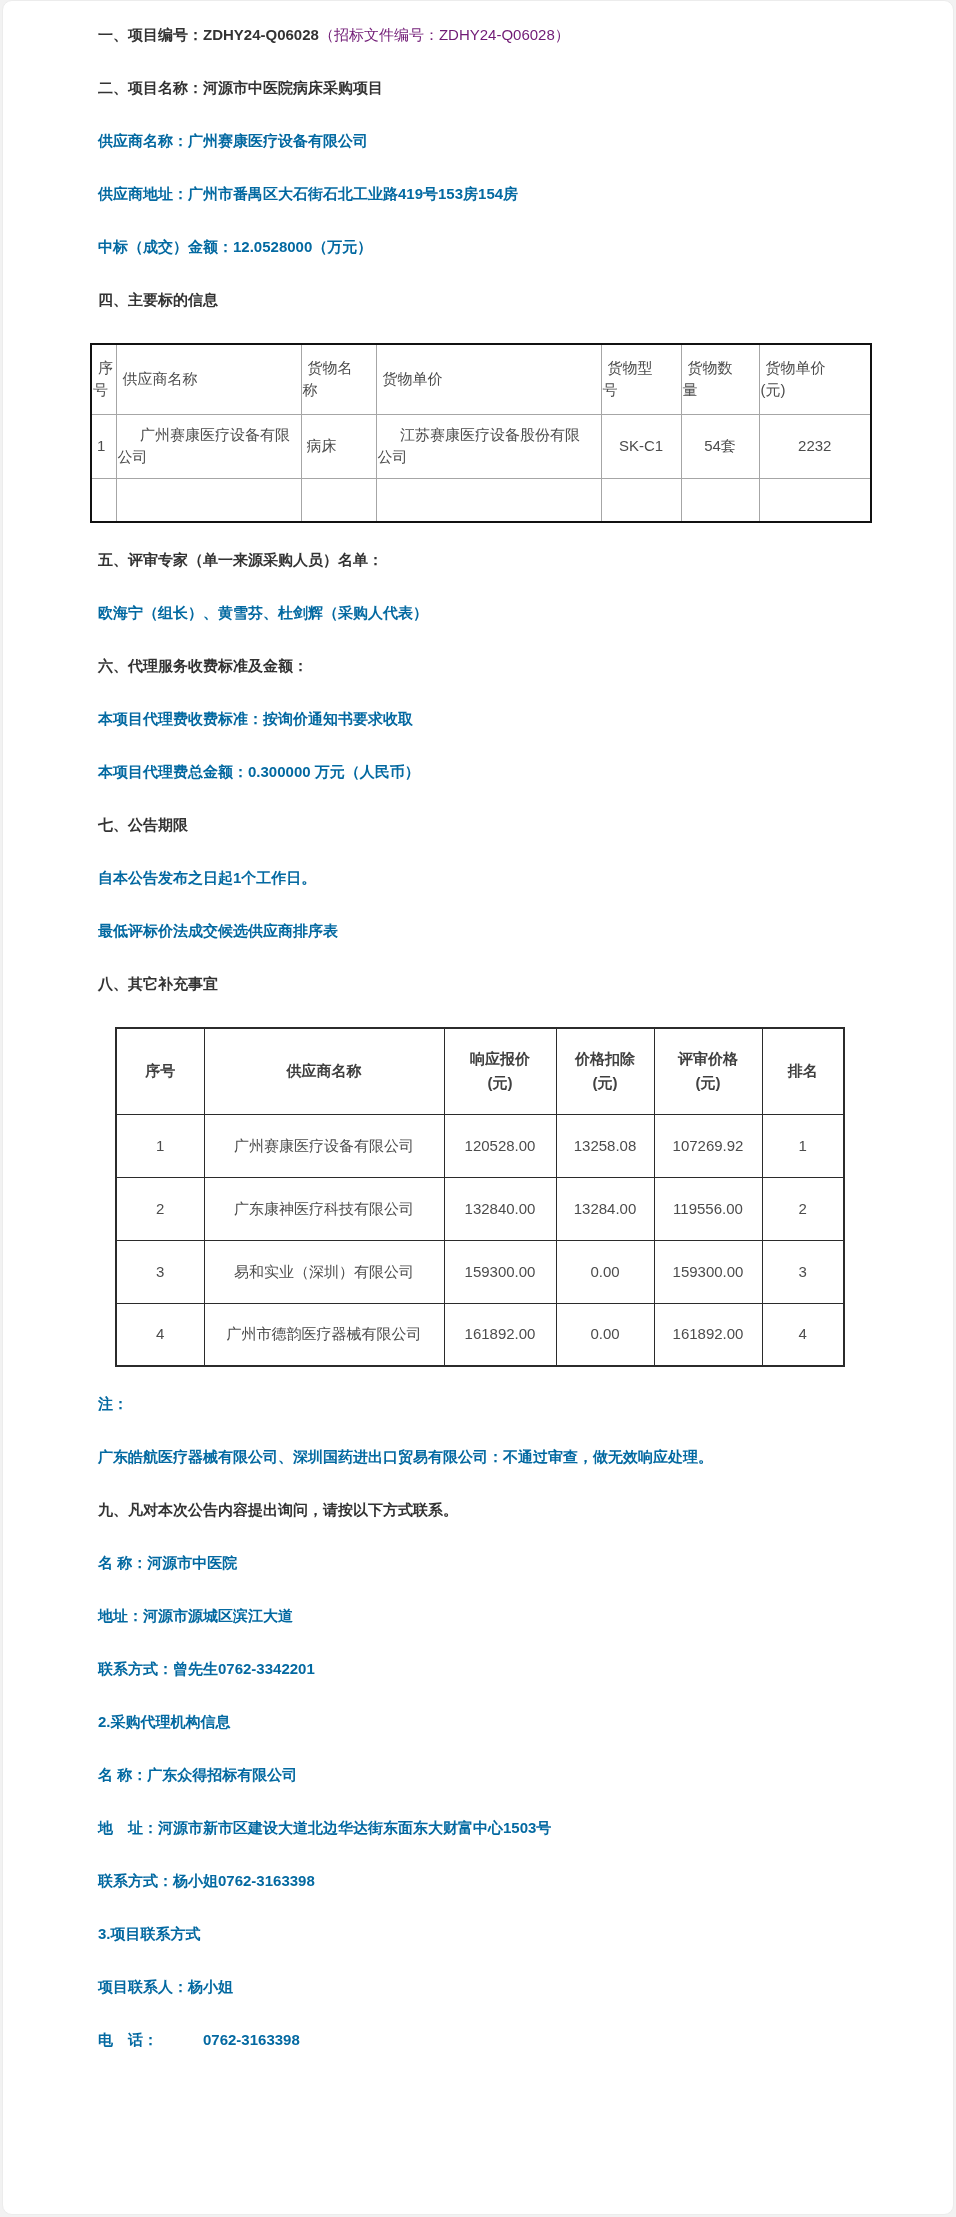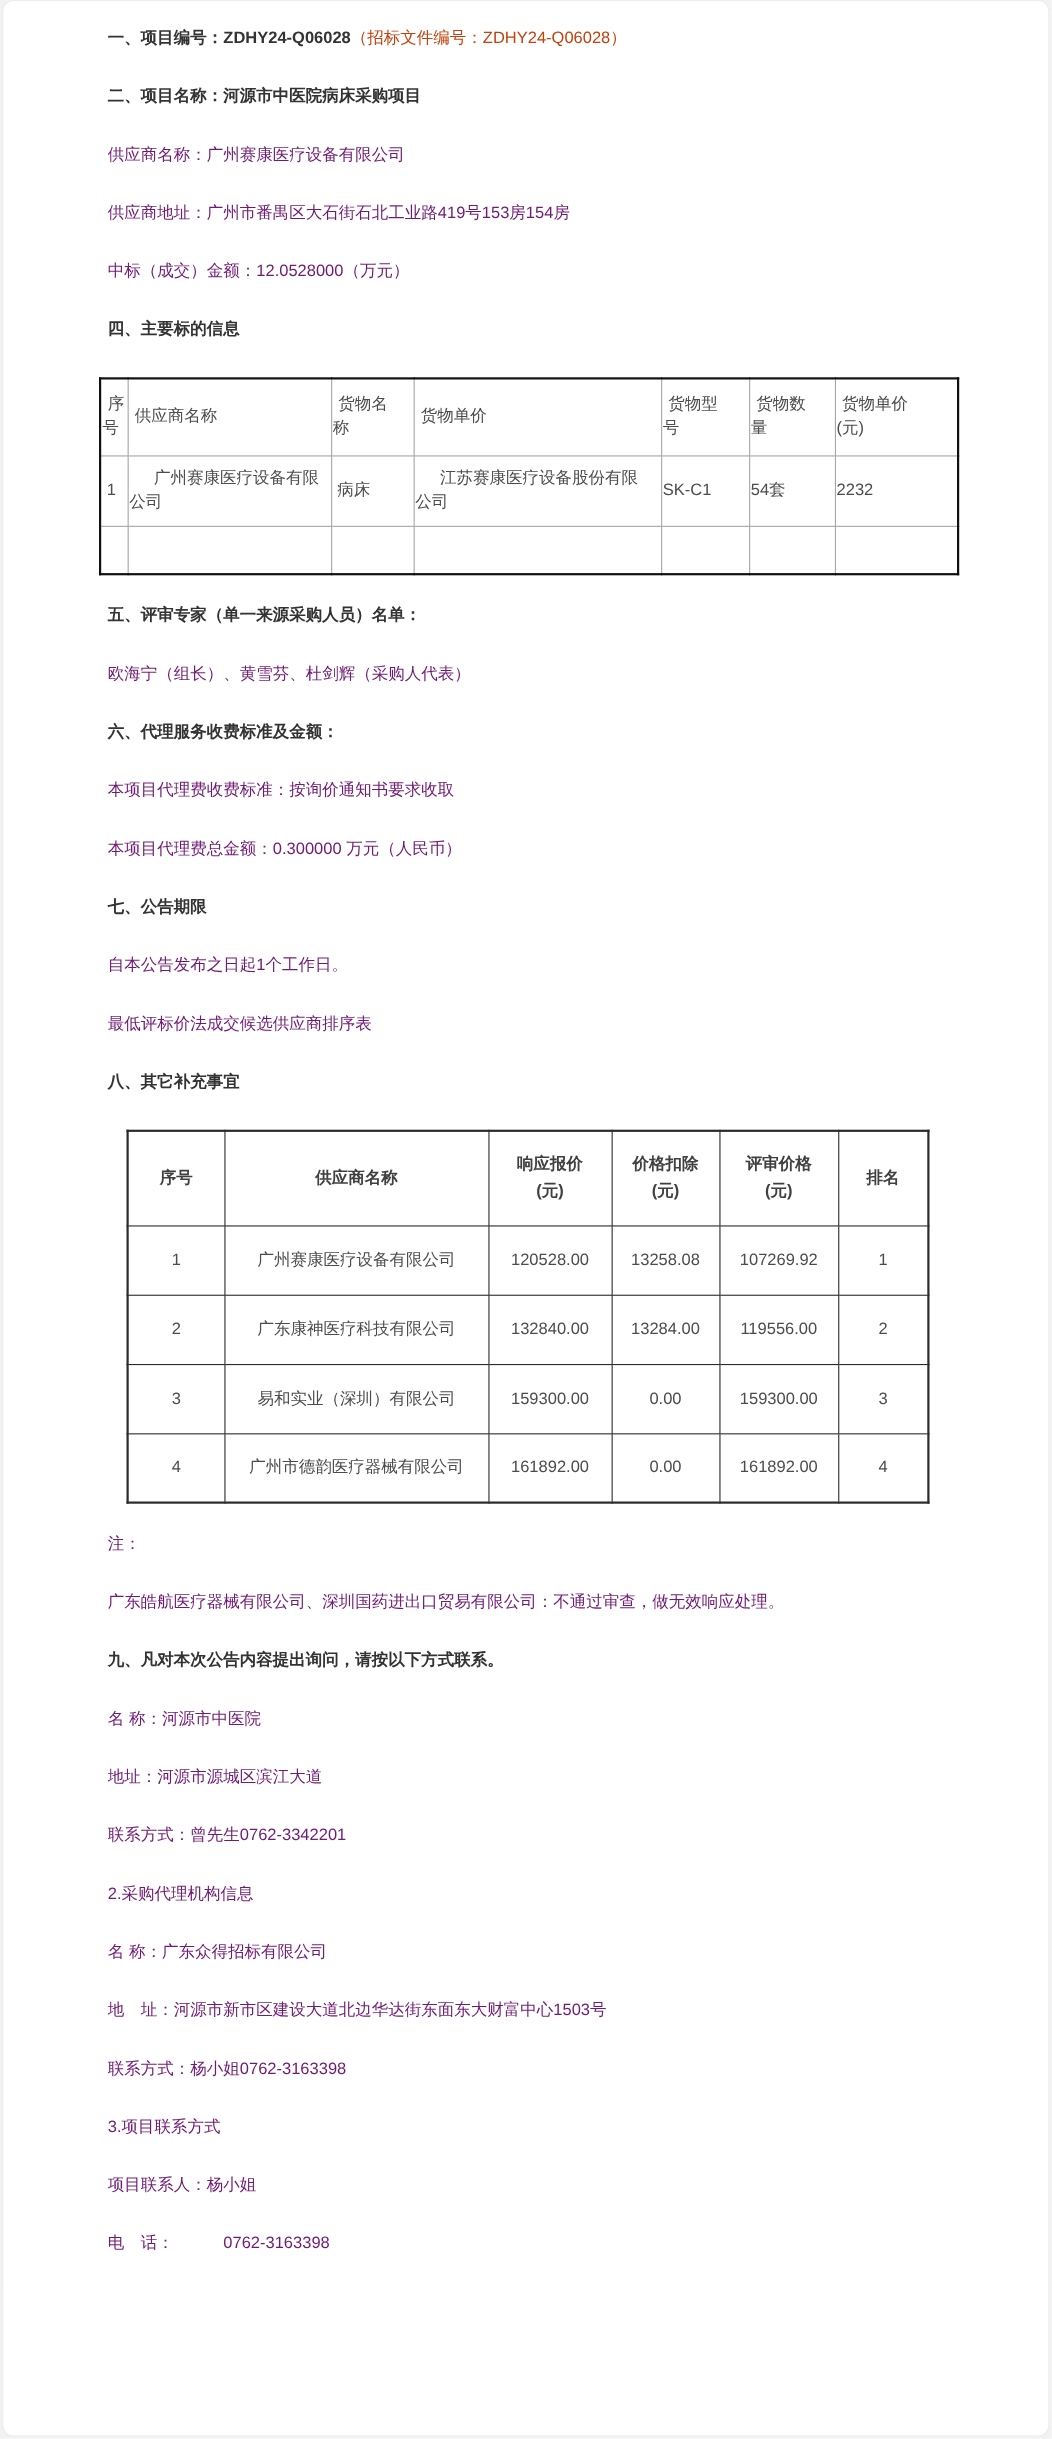--- a/index.html
+++ b/index.html
@@ -14,25 +14,26 @@
     min-height: 2215px;
     background: #ffffff;
     border: 1px solid #ececec;
     border-radius: 10px;
     padding: 24px 60px 60px 95px;
   }
   p.line {
     font-size: 15px;
     line-height: 20px;
     margin: 0 0 33px 0;
-    color: #701a75;
+    color: #0369a1;
     white-space: pre-wrap;
+    font-weight: bold;
   }
   p.line.heading { color: #333333; font-weight: 700; }
-  p.line .note-part { font-weight: 400; color: #c2410c; }
+  p.line .note-part { font-weight: 400; color: #701a75; }
 
   
   table.t1 {
     width: 780px;
     margin: 7px 0 27px -8px;
     border-collapse: collapse;
     table-layout: fixed;
     border: 2px solid #111111;
   }
   table.t1 th, table.t1 td {
@@ -44,21 +45,21 @@
     vertical-align: middle;
     white-space: pre-line;
     overflow: hidden;
     padding: 2px 1px;
   }
   table.t1 th { text-align: left; text-indent: 5px; height: 70px; }
   table.t1 tr.data-row td { height: 64px; }
   table.t1 tr.empty-row td { height: 44px; }
   table.t1 td.indent { text-align: left; text-indent: 1.5em; }
   table.t1 td.left   { text-align: left; padding-left: 5px; }
-  table.t1 td.center { text-align: left; margin-top: 16px; }
+  table.t1 td.center { text-align: center; margin-top: 16px; }
 
   
   table.t2 {
     width: 728px;
     margin: 7px 0 27px 17px;
     border-collapse: collapse;
     table-layout: fixed;
     border: 2px solid #2b2b2b;
   }
   table.t2 th, table.t2 td {

